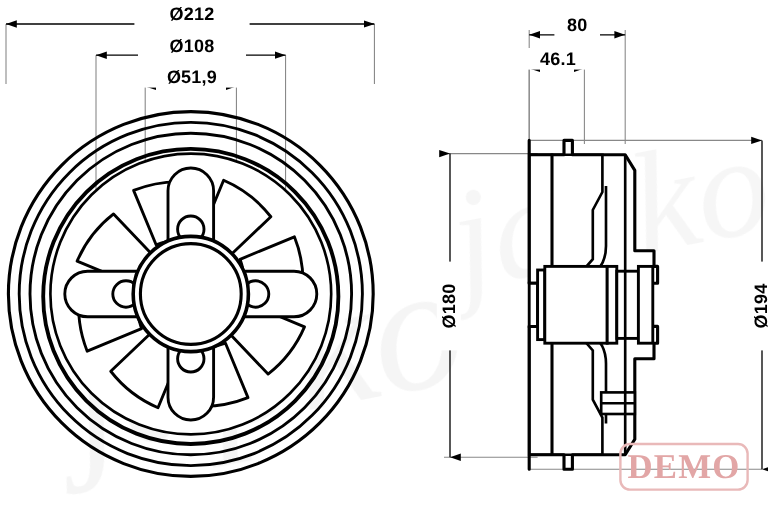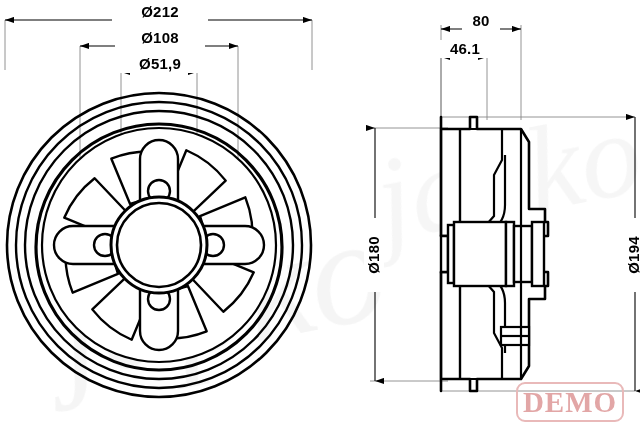--- a/index.html
+++ b/index.html
@@ -10,21 +10,21 @@
   }
   #stage{position:absolute;left:0;top:0;width:640px;height:422px;}
   svg{display:block;}
   .dimtxt{
     font-family:"Liberation Sans", sans-serif;
     font-size:15px;font-weight:bold;fill:#000;
     letter-spacing:0.2px;
   }
   .demo-badge{
     position:absolute;
-    left:516px;top:382px;
+    left:516px;top:369px;
     width:108px;height:40px;
     border:2px solid #e9b9b9;
     border-radius:9px;
     box-sizing:border-box;
     display:flex;align-items:center;justify-content:center;
     background:transparent;
   }
   .demo-badge span{
     font-family:"Liberation Serif", serif;
     font-size:29px;font-weight:bold;

